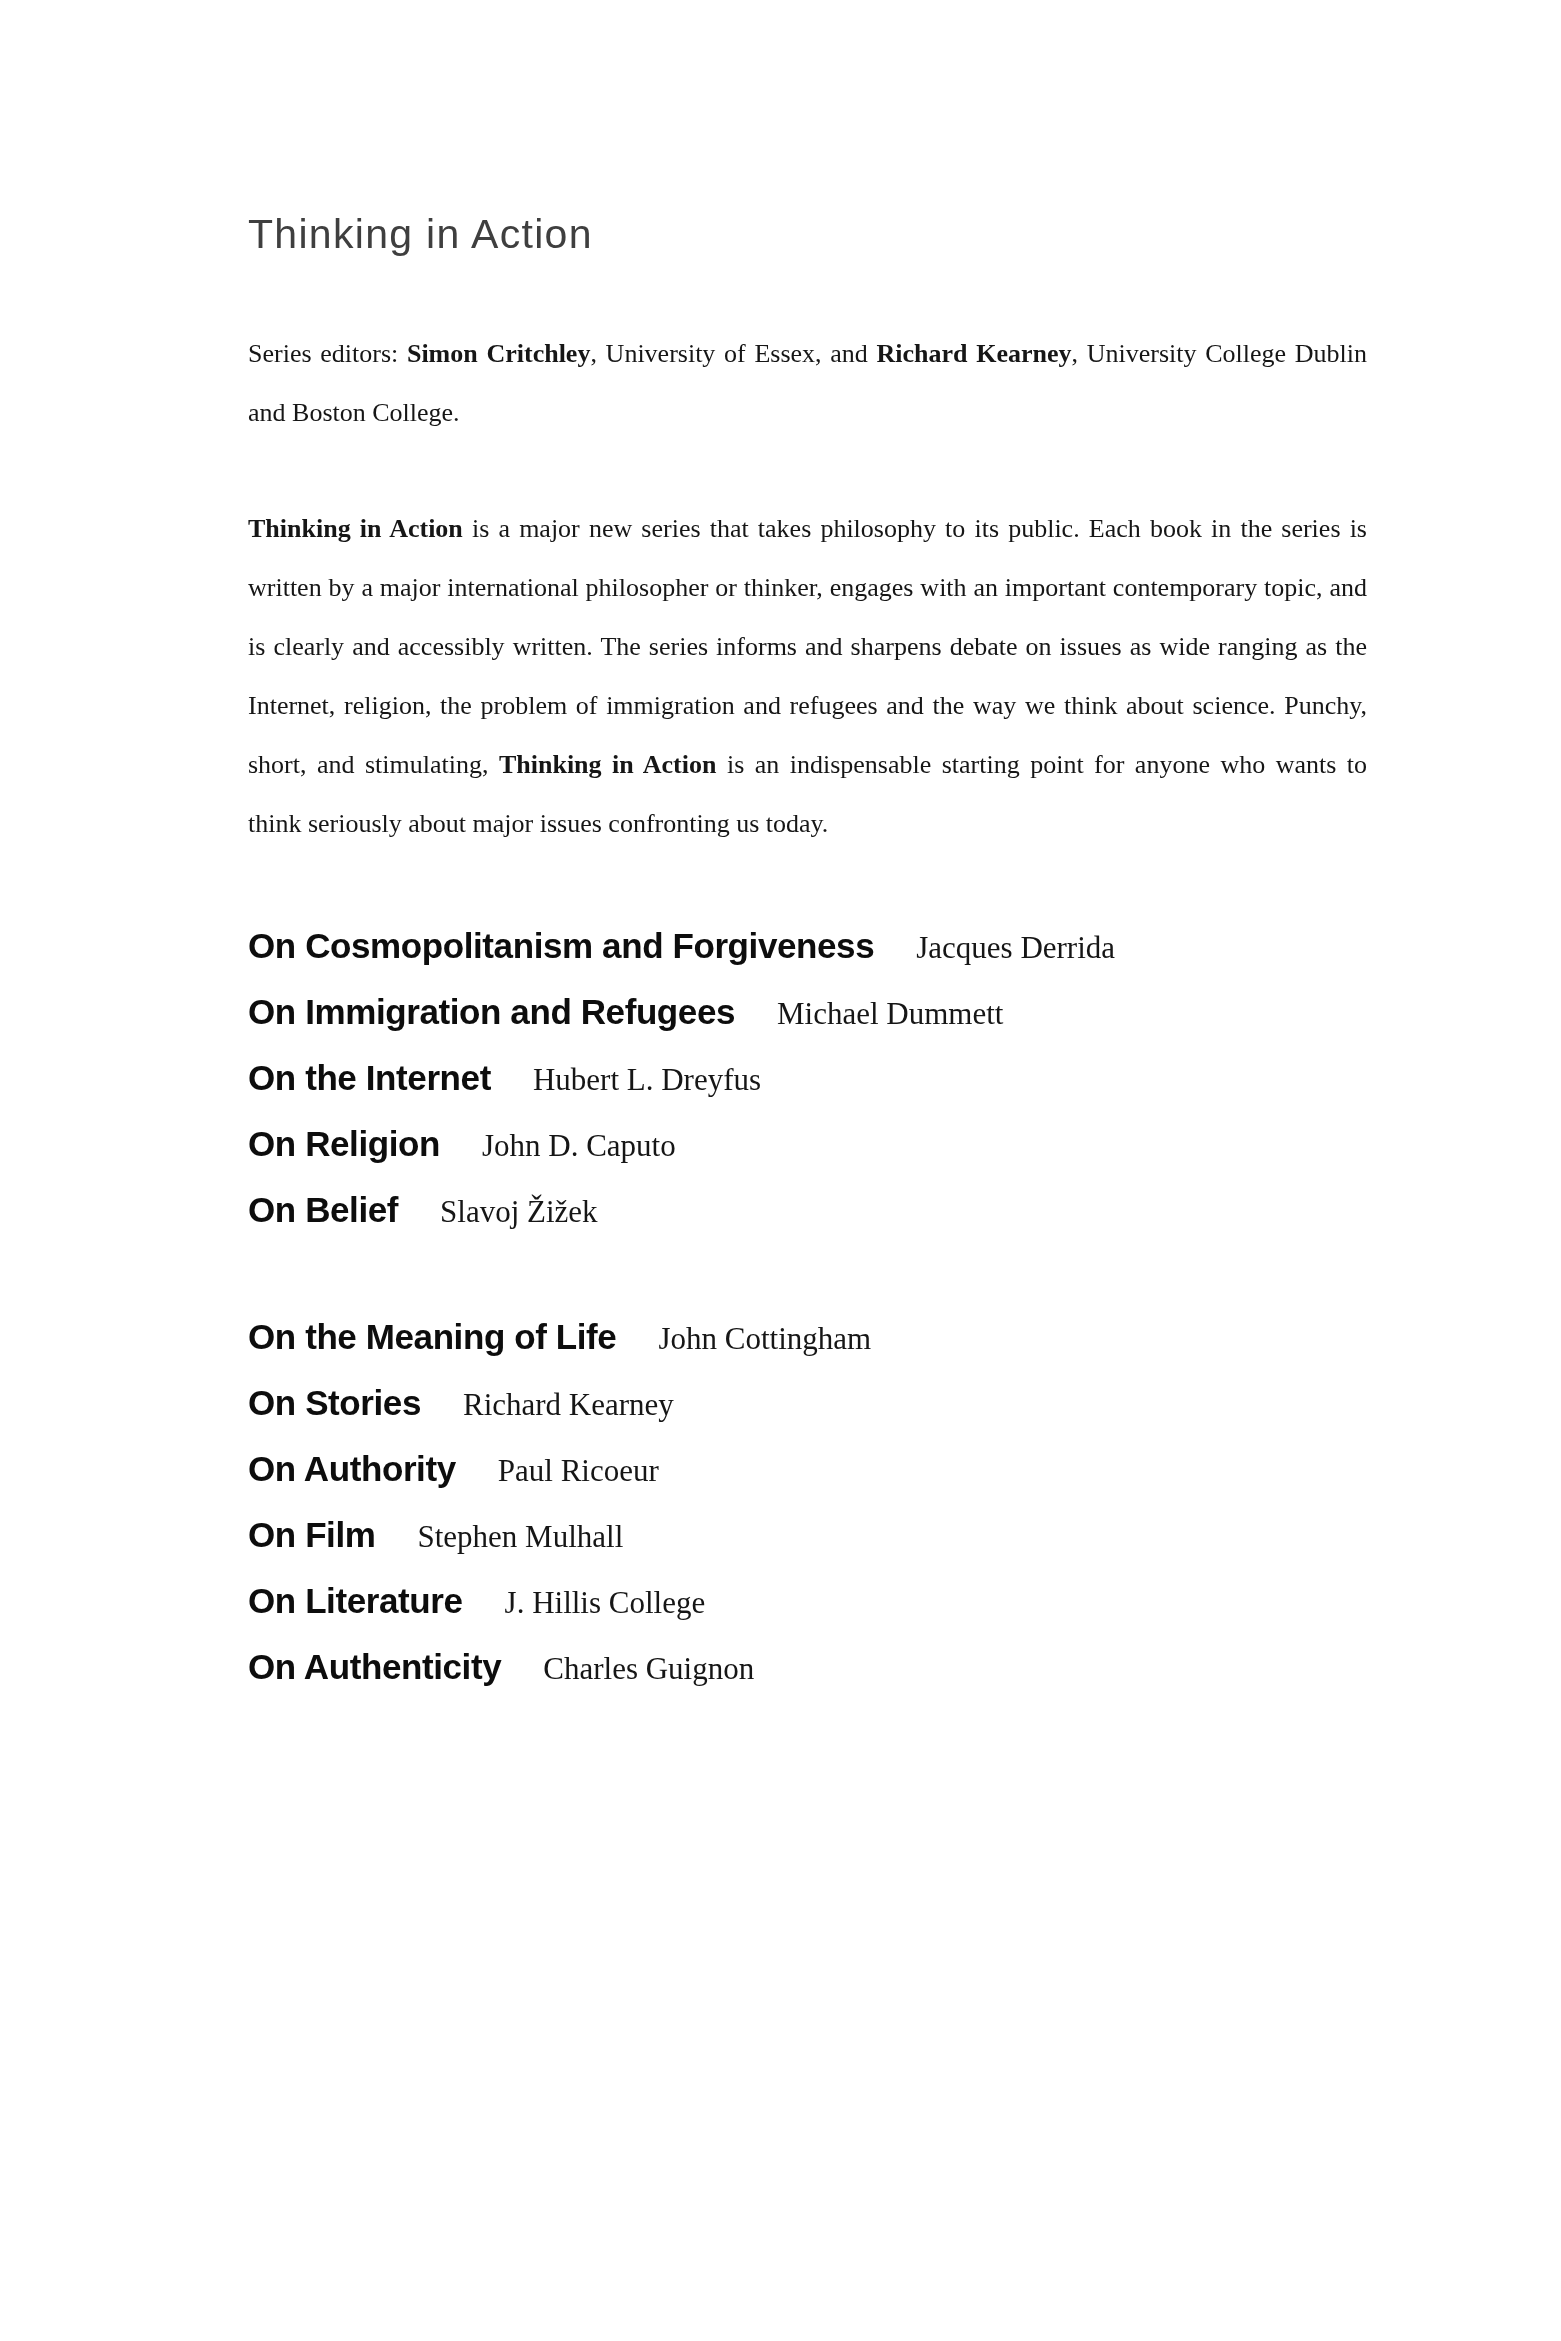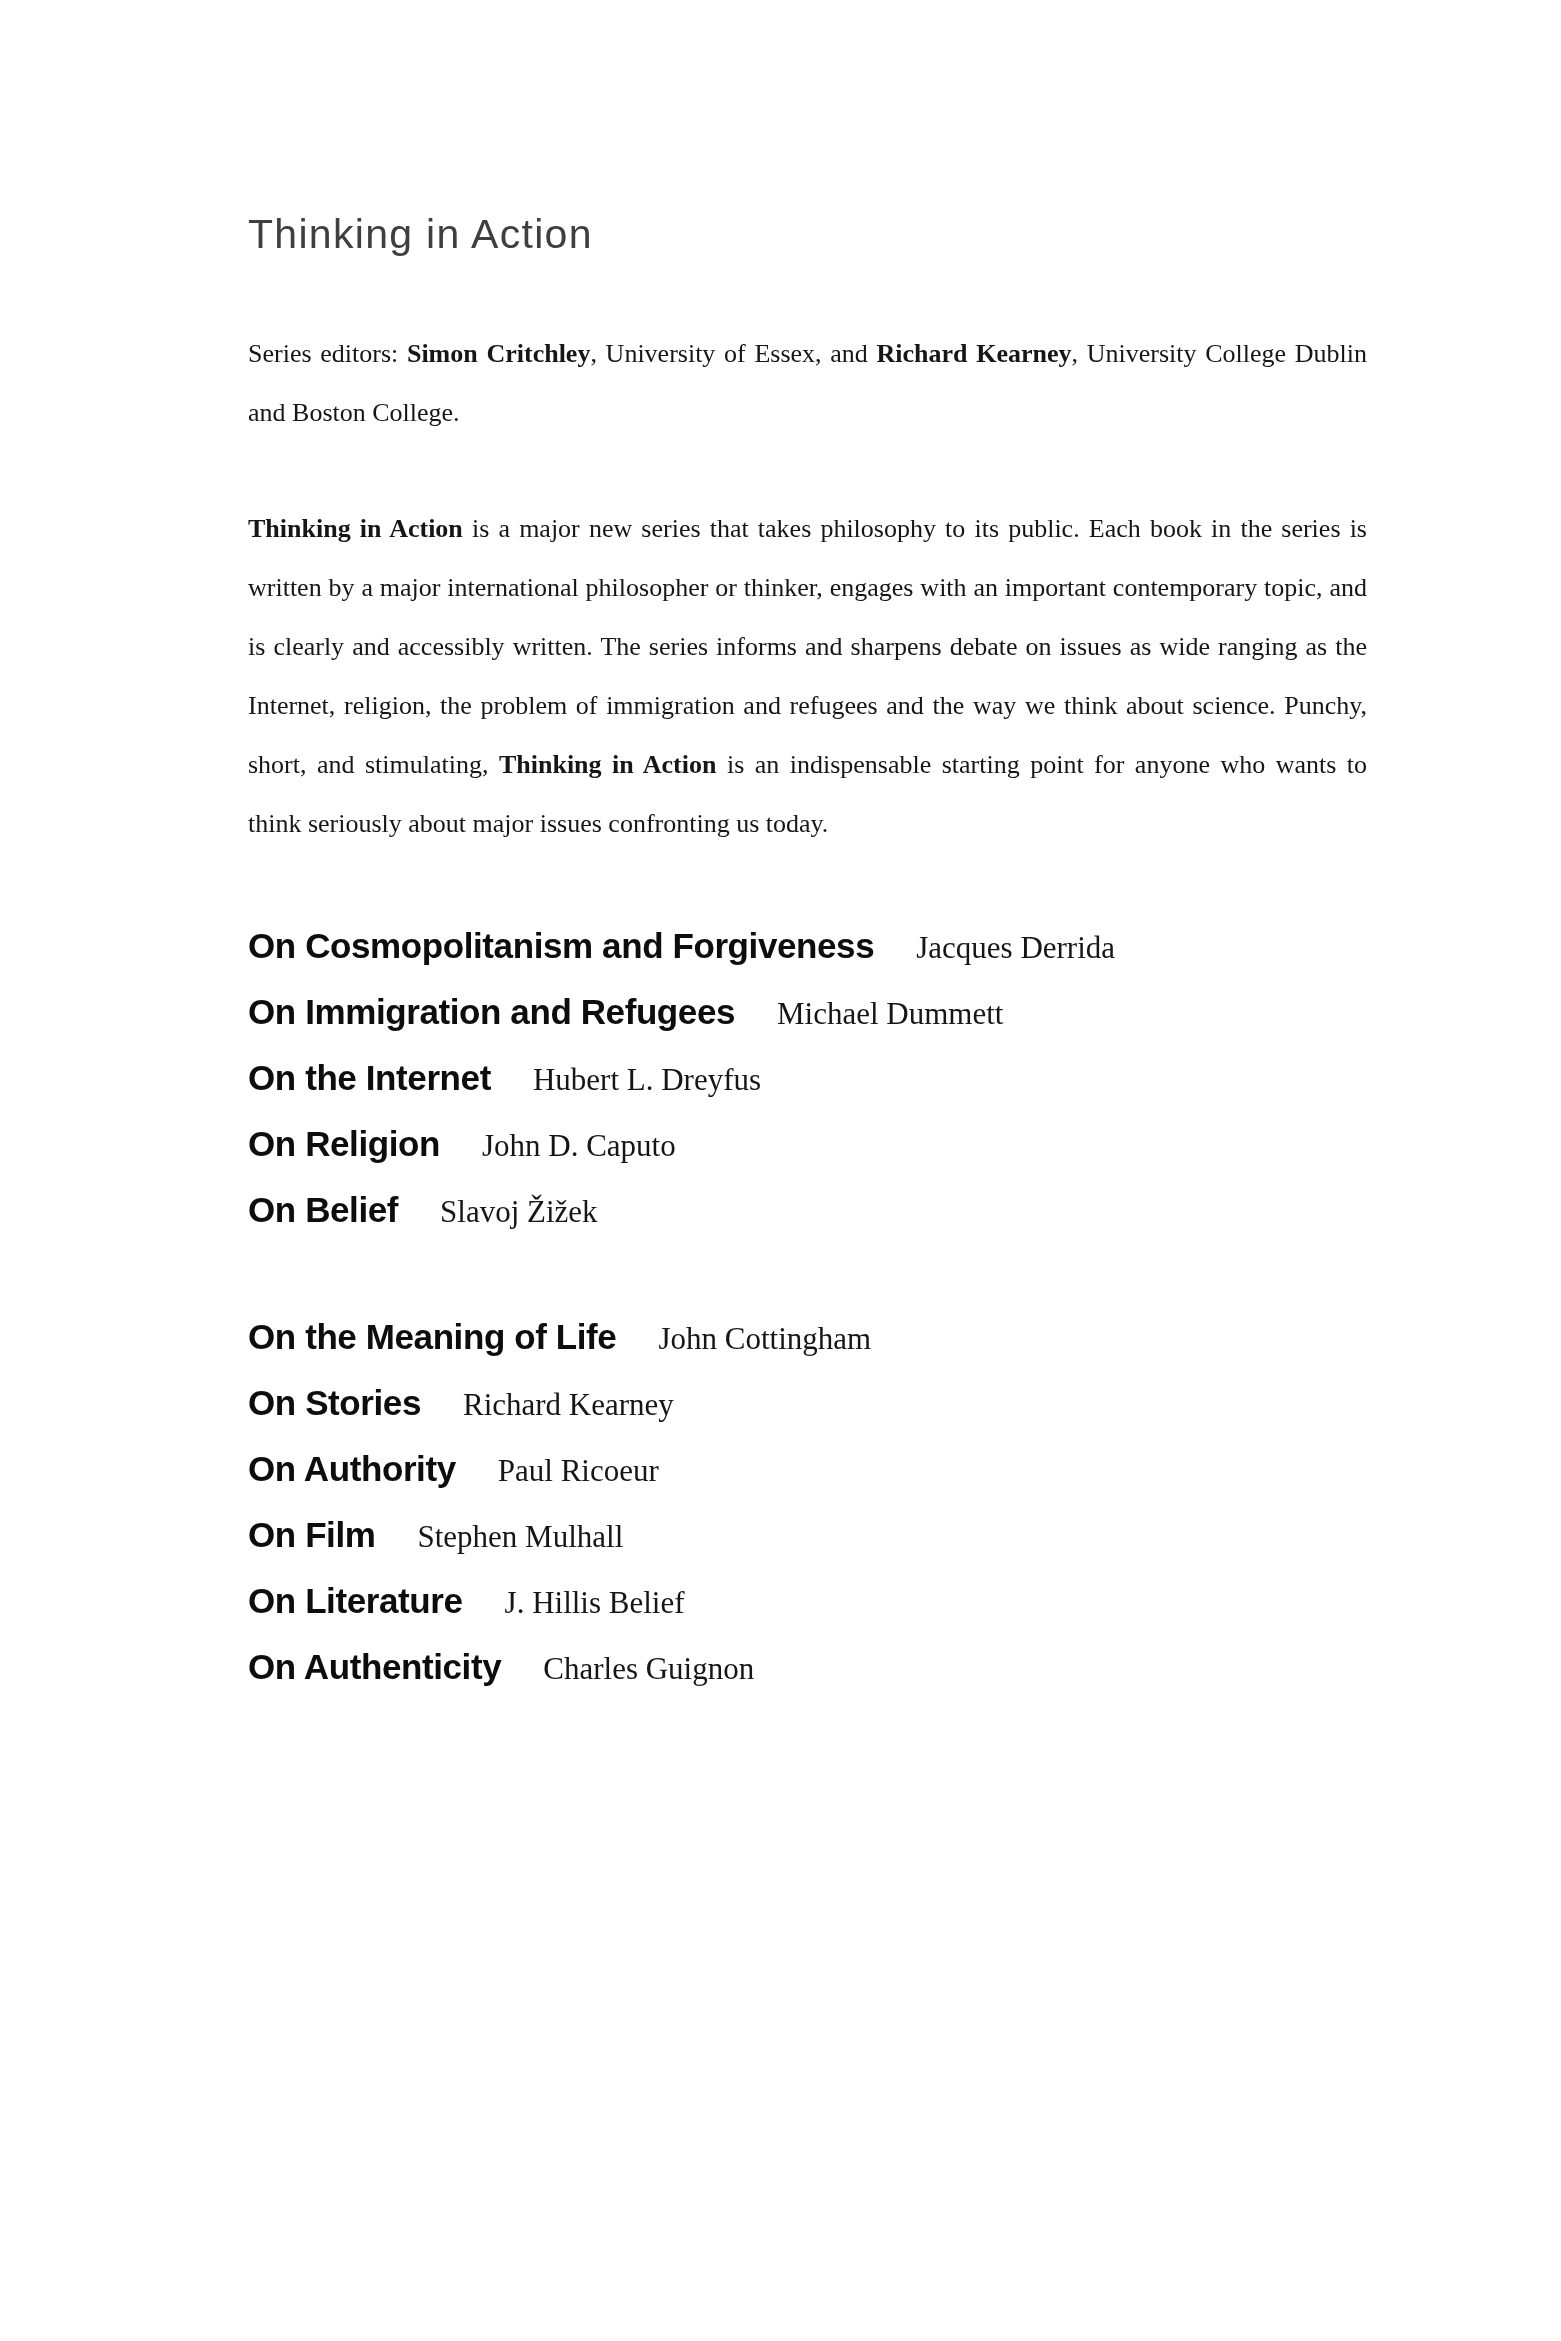--- a/index.html
+++ b/index.html
@@ -117,21 +117,21 @@
       <div class="book-row">
         <span class="book-title">On Stories</span><span class="book-author">Richard Kearney</span>
       </div>
       <div class="book-row">
         <span class="book-title">On Authority</span><span class="book-author">Paul Ricoeur</span>
       </div>
       <div class="book-row">
         <span class="book-title">On Film</span><span class="book-author">Stephen Mulhall</span>
       </div>
       <div class="book-row">
-        <span class="book-title">On Literature</span><span class="book-author">J. Hillis Belief</span>
+        <span class="book-title">On Literature</span><span class="book-author">J. Hillis College</span>
       </div>
       <div class="book-row">
         <span class="book-title">On Authenticity</span><span class="book-author">Charles Guignon</span>
       </div>
     </div>
 
   </div>
 </div>
 
 

